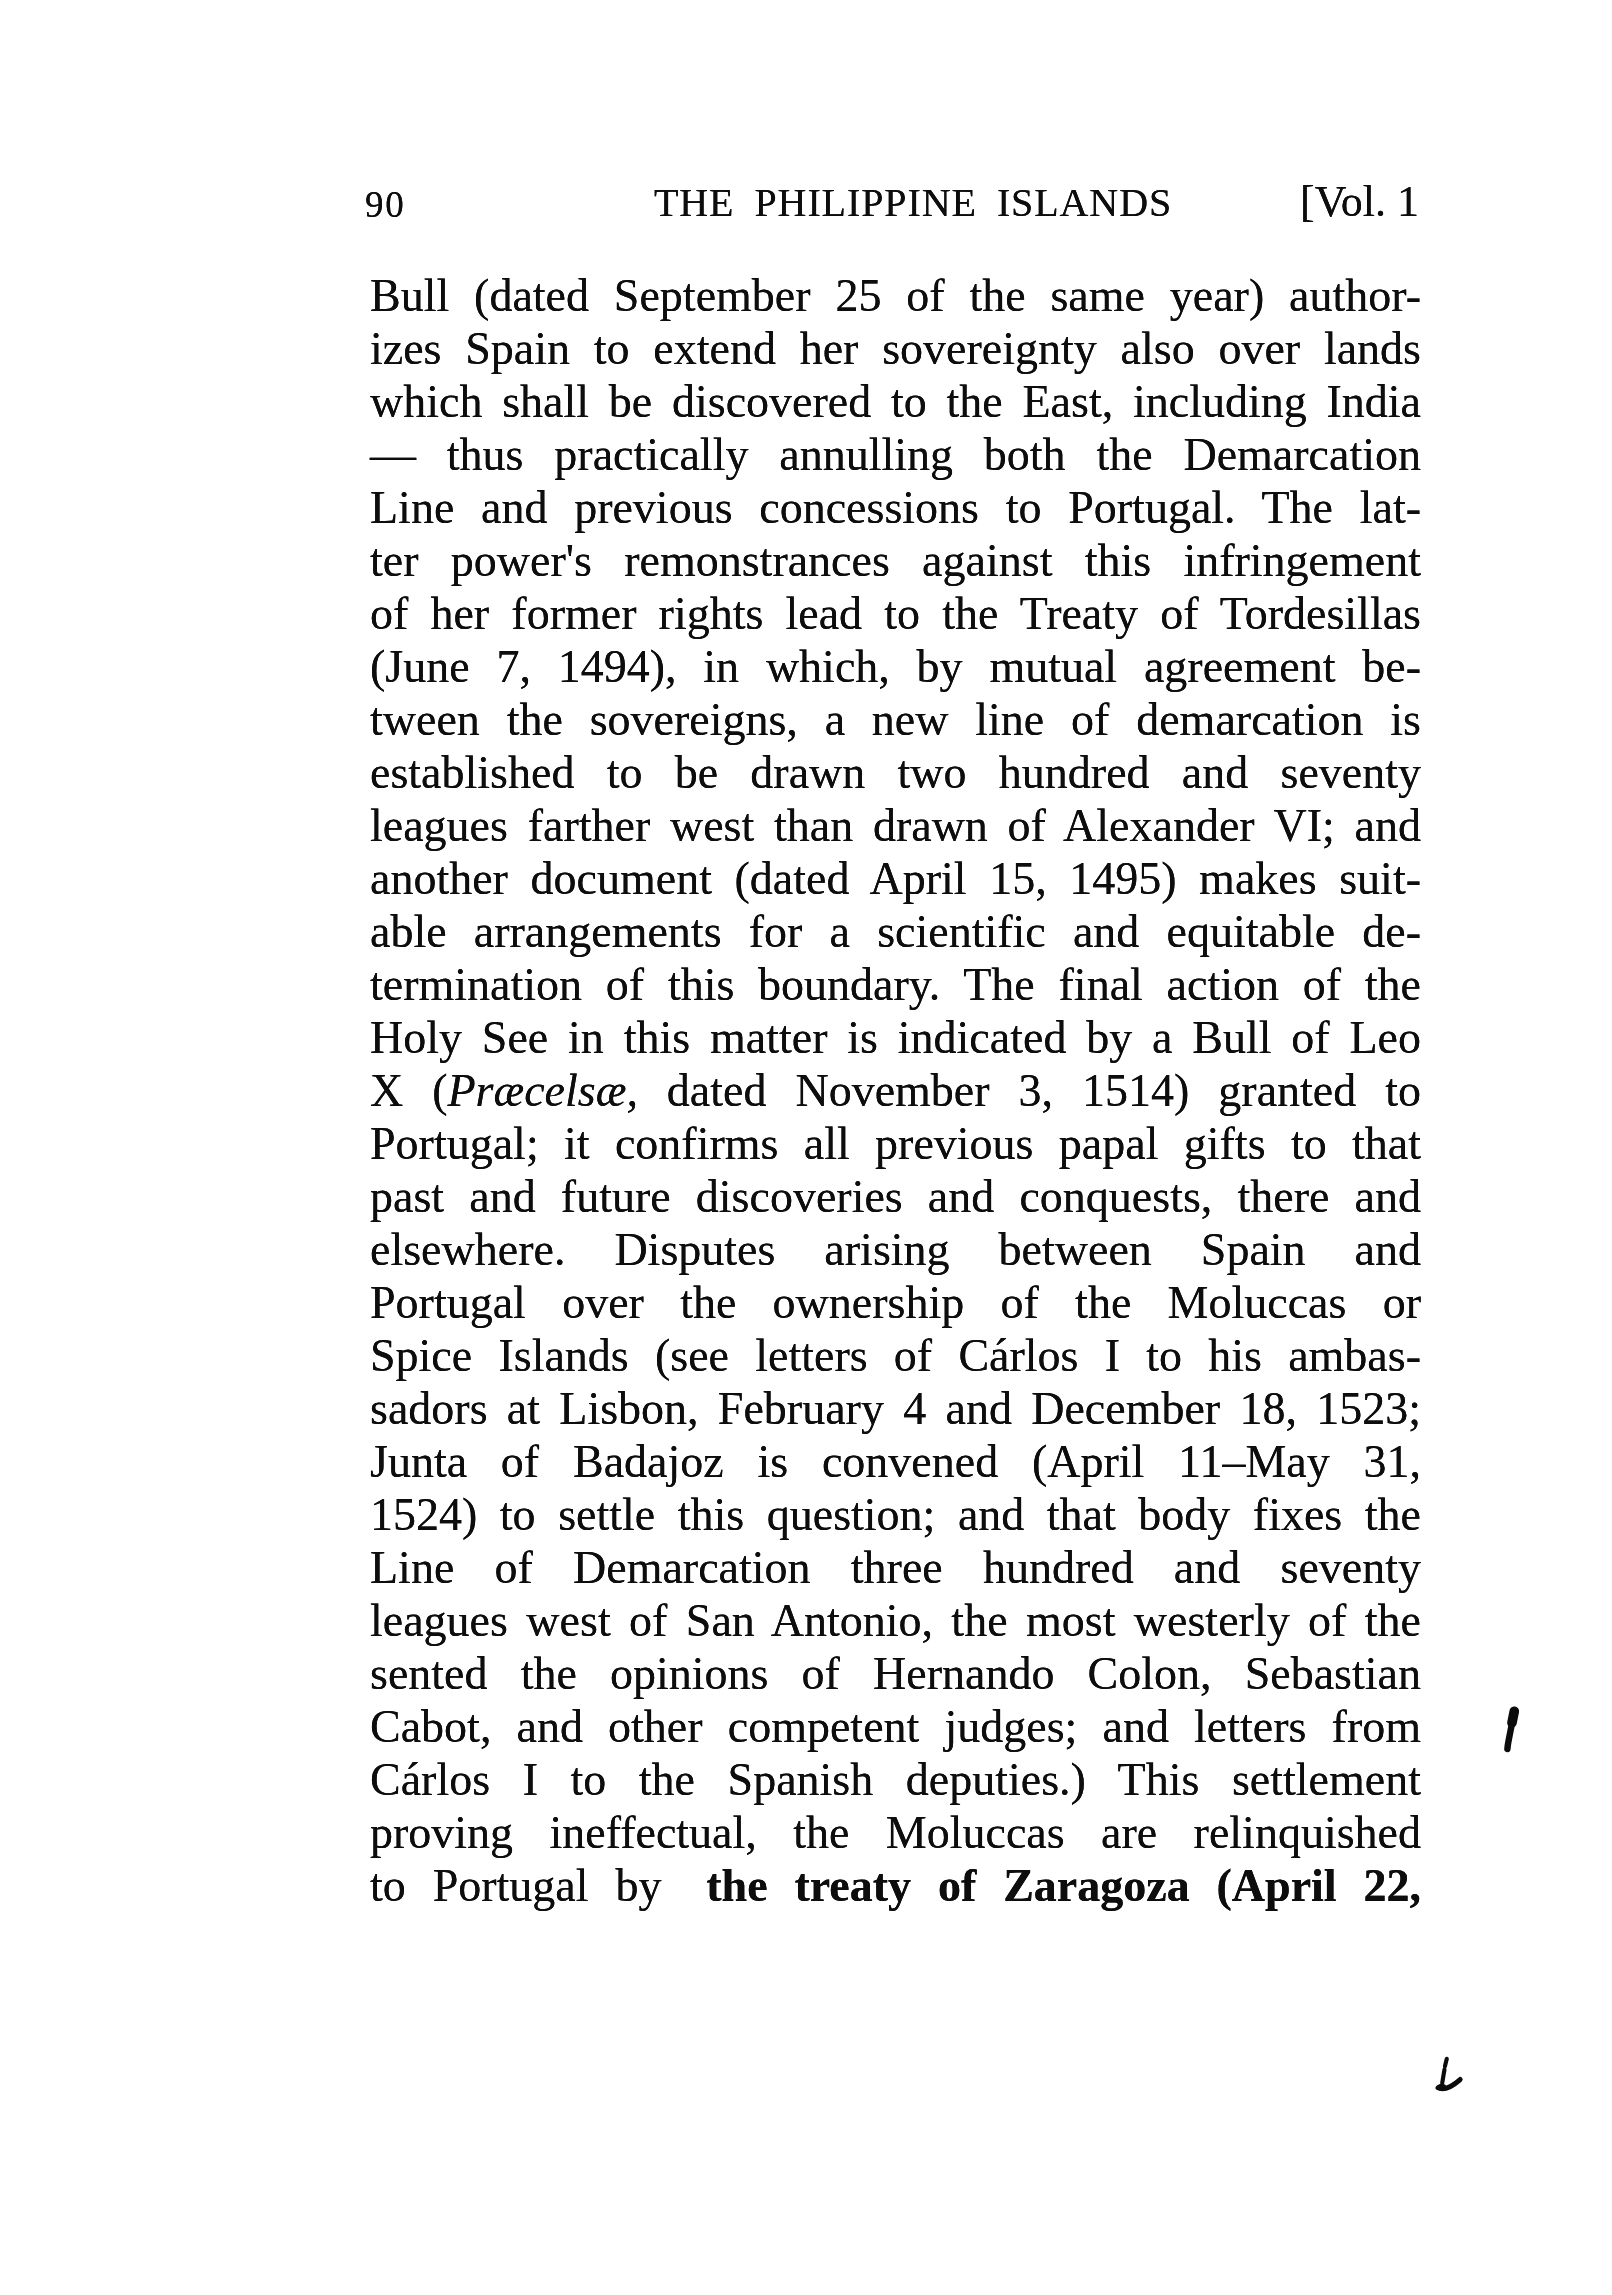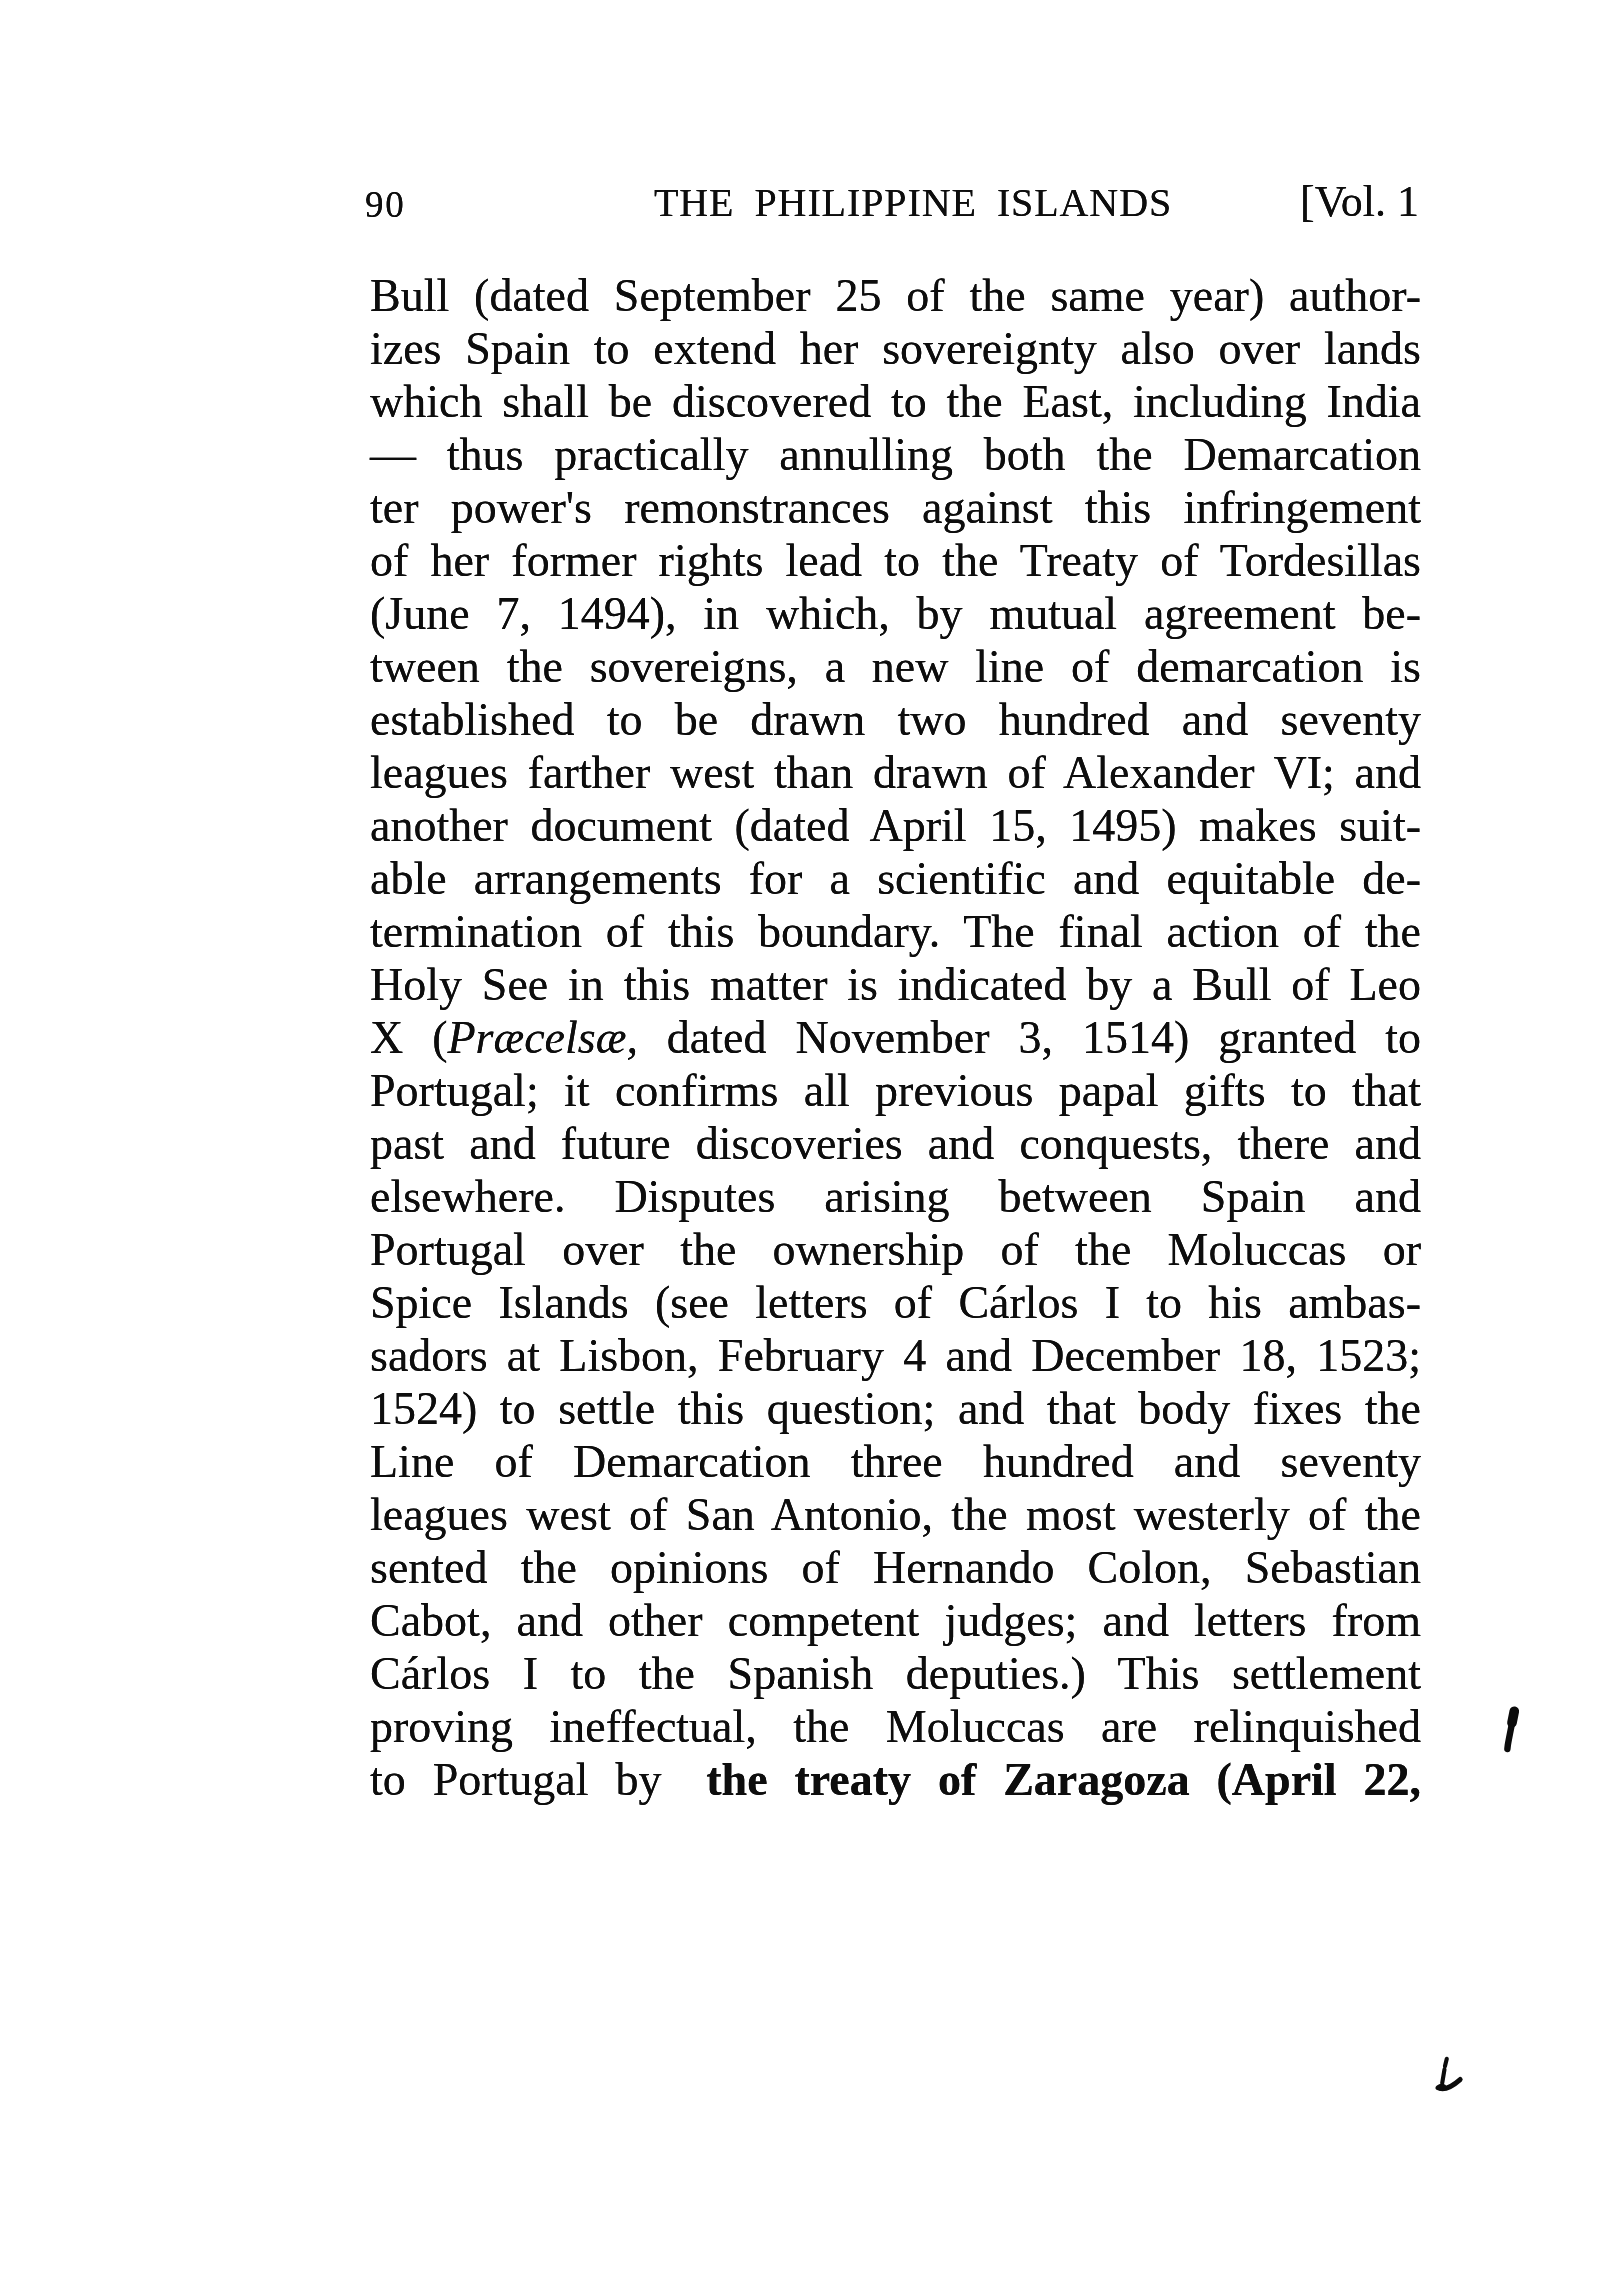--- a/index.html
+++ b/index.html
@@ -81,37 +81,39 @@
 
   <div class="page-title">THE PHILIPPINE ISLANDS</div>
 
   <div class="volume-label">[Vol. 1</div>
 
   <main class="body-text" id="body-text">
       <div class="line">Bull (dated September 25 of the same year) author-</div>
       <div class="line">izes Spain to extend her sovereignty also over lands</div>
       <div class="line">which shall be discovered to the East, including India</div>
       <div class="line">— thus practically annulling both the Demarcation</div>
+      <div class="line">Line and previous concessions to Portugal. The lat-</div>
       <div class="line">ter power's remonstrances against this infringement</div>
       <div class="line">of her former rights lead to the Treaty of Tordesillas</div>
       <div class="line">(June 7, 1494), in which, by mutual agreement be-</div>
       <div class="line">tween the sovereigns, a new line of demarcation is</div>
       <div class="line">established to be drawn two hundred and seventy</div>
       <div class="line">leagues farther west than drawn of Alexander VI; and</div>
       <div class="line">another document (dated April 15, 1495) makes suit-</div>
       <div class="line">able arrangements for a scientific and equitable de-</div>
       <div class="line">termination of this boundary. The final action of the</div>
       <div class="line">Holy See in this matter is indicated by a Bull of Leo</div>
       <div class="line">X (<i>Præcelsæ,</i> dated November 3, 1514) granted to</div>
       <div class="line">Portugal; it confirms all previous papal gifts to that</div>
       <div class="line">past and future discoveries and conquests, there and</div>
       <div class="line">elsewhere. Disputes arising between Spain and</div>
       <div class="line">Portugal over the ownership of the Moluccas or</div>
       <div class="line">Spice Islands (see letters of Cárlos I to his ambas-</div>
       <div class="line">sadors at Lisbon, February 4 and December 18, 1523;</div>
+      <div class="line">Junta of Badajoz is convened (April 11–May 31,</div>
       <div class="line">1524) to settle this question; and that body fixes the</div>
       <div class="line">Line of Demarcation three hundred and seventy</div>
       <div class="line">leagues west of San Antonio, the most westerly of the</div>
       <div class="line">sented the opinions of Hernando Colon, Sebastian</div>
       <div class="line">Cabot, and other competent judges; and letters from</div>
       <div class="line">Cárlos I to the Spanish deputies.) This settlement</div>
       <div class="line">proving ineffectual, the Moluccas are relinquished</div>
       <div class="line">to Portugal by <b>the treaty of Zaragoza (April 22,</b></div>
     </main>
 

